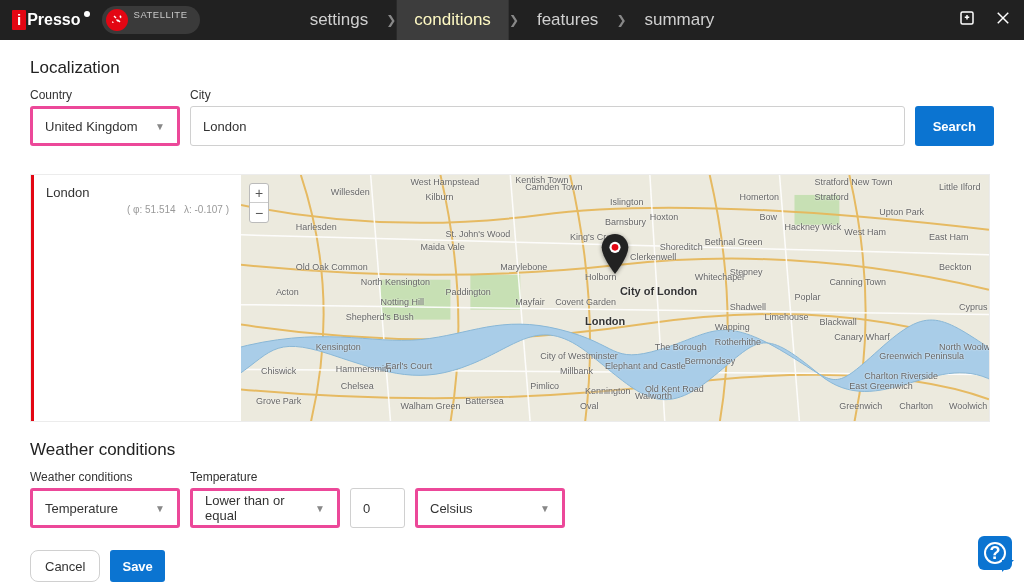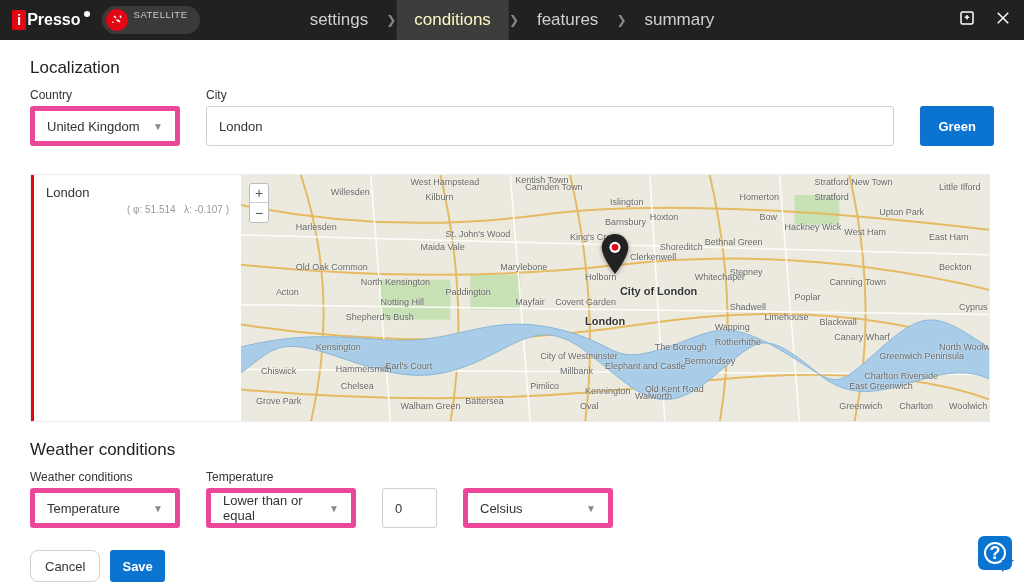--- a/index.html
+++ b/index.html
@@ -14,24 +14,24 @@
   .saticon svg { width:12px;height:12px; }
   .satlabel { font-size:9.5px; letter-spacing:0.5px; color:#c8c8c8; }
   .steps { position:absolute; left:50%; transform:translateX(-50%); display:flex; align-items:center; height:100%; }
   .step { font-size:17px; color:#d0d0d0; padding:0 18px; height:100%; display:flex; align-items:center; cursor:pointer; }
   .step.active { background:#3d3d3d; color:#fef9c3; }
   .chev { color:#888; font-size:12px; }
   .top-icons { margin-left:auto; display:flex; align-items:center; gap:18px; }
   .top-icons svg { width:18px;height:18px; }
   .content { padding: 18px 30px 0 30px; }
   .section-title { font-size:17px; color:#222; font-weight:500; margin-bottom:10px; }
-  .row { display:flex; gap:26px; align-items:flex-end; }
+  .row { display:flex; gap:10px; align-items:flex-end; }
   .field { display:flex; flex-direction:column; gap:4px; }
   .field label { font-size:12px; color:#333; }
-  .select { border:5px solid #ec4899; border-radius:3px; height:40px; display:flex; align-items:center; justify-content:space-between; padding:0 12px; background:#fff; font-size:13px; color:#333; cursor:pointer; }
+  .select { border:3px solid #ec4899; border-radius:3px; height:40px; display:flex; align-items:center; justify-content:space-between; padding:0 12px; background:#fff; font-size:13px; color:#333; cursor:pointer; }
   .select .caret { font-size:10px; color:#888; }
   .input { border:1px solid #d0d0d0; border-radius:3px; height:40px; padding:0 12px; font-size:13px; color:#333; background:#fff; outline:none; }
   .btn-primary { background:#0b74d1; color:#fff; border:none; height:40px; padding:0 18px; border-radius:3px; font-size:13px; font-weight:600; cursor:pointer; }
   .btn-primary.small { height:32px; padding:0 12px; }
   .btn-secondary { background:#fff; color:#333; border:1px solid #d0d0d0; height:32px; padding:0 14px; border-radius:8px; font-size:13px; cursor:pointer; }
   .map-wrap { margin-top:28px; border:1px solid #ececec; display:flex; height:248px; width:960px; }
   .result-panel { width:210px; border-left:3px solid #e30613; background:#fff; padding:10px 12px; font-size:12px; }
   .result-panel .city { font-size:13px; color:#333; margin-bottom:4px; }
   .result-panel .coords { font-size:10px; color:#999;text-align:right; }
   .map { flex:1; position:relative; background:#e8eadf; overflow:hidden; }
@@ -102,21 +102,21 @@
       <label>Country</label>
       <div class="select">
         <span>United Kingdom</span>
         <span class="caret">▼</span>
       </div>
     </div>
     <div class="field" style="flex:1; width:740px">
       <label>City</label>
       <input class="input" value="London" style="">
     </div>
-    <button class="btn-primary">Green</button>
+    <button class="btn-primary">Search</button>
   </div>
 
   <div class="map-wrap">
     <div class="result-panel">
       <div class="city">London</div>
       <div class="coords">
         ( <span>φ</span>: <span>51.514</span>&nbsp;&nbsp;&nbsp;<span>λ</span>: <span>-0.107</span> )
       </div>
     </div>
     <div class="map">

